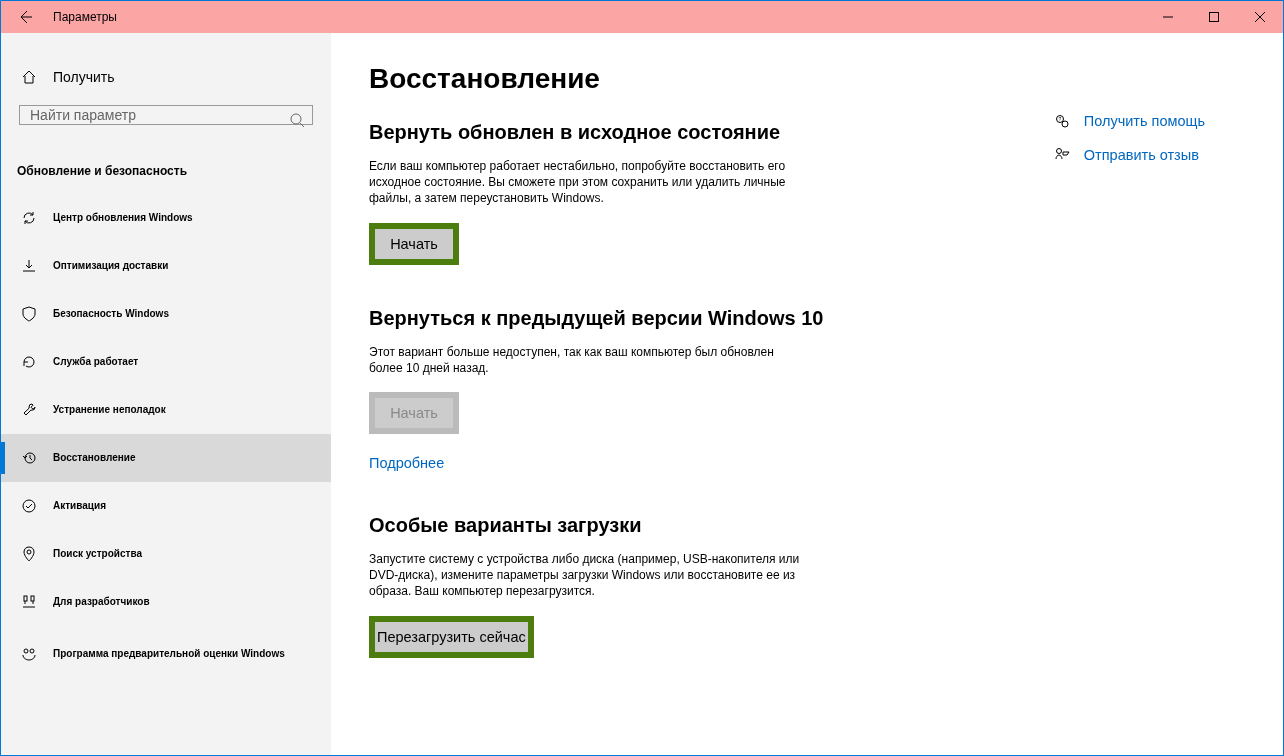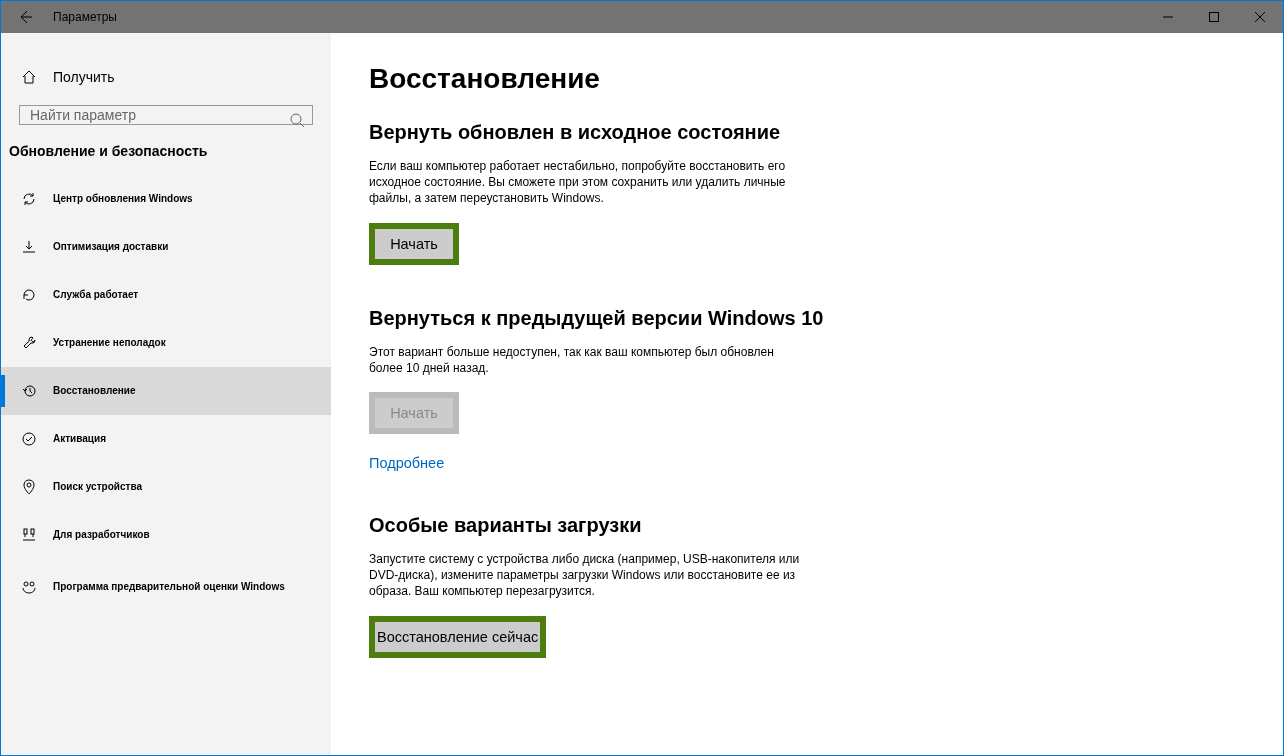--- a/index.html
+++ b/index.html
@@ -1,31 +1,31 @@
 <!DOCTYPE html>
 <html><head>
 <meta charset="utf-8">
 <style>
 * { margin: 0; padding: 0; box-sizing: border-box; font-family: "Segoe UI", Tahoma, sans-serif; }
 html, body { width: 1284px; height: 756px; overflow: hidden; background: #fff; }
 .window { width: 100%; height: 100%; border: 1px solid #0078d7; display: flex; flex-direction: column; }
-.titlebar { height: 32px; display: flex; align-items: center; background: #737373; }
+.titlebar { height: 32px; display: flex; align-items: center; background: #fca5a5; }
 .titlebar .back { width: 48px; height: 32px; display: flex; align-items: center; justify-content: center; cursor: pointer; }
 .titlebar .title { font-size: 12px; color: #000; padding-left: 4px; }
 .titlebar .spacer { flex: 1; }
 .winbtn { width: 46px; height: 32px; display: flex; align-items: center; justify-content: center; cursor: pointer; }
 .body { flex: 1; display: flex; min-height: 0; }
 .sidebar { width: 330px; background: #f3f3f3; padding-top: 24px; display: flex; flex-direction: column; }
 .home-row { display: flex; align-items: center; height: 40px; padding: 0 18px; cursor: pointer; font-size: 14px; color: #000; }
 .home-row .icon { width: 20px; margin-right: 14px; display: flex; align-items: center; justify-content: center; }
 .search-wrap { margin: 8px 18px 14px 18px; position: relative; }
 .search-wrap input { width: 100%; height: 20px; border: 1px solid #999; background: #fff0; padding: 0 32px 0 10px; font-size: 14px; outline: none; background: #f3f3f3; }
 .search-wrap input::placeholder { color: #666; }
 .search-wrap .sicon { position: absolute; right: 8px; top: 7px; color: #666; }
-.group-title { font-size: 14px; font-weight: 600; padding: 4px 18px 16px 8px; color: #000; }
+.group-title { font-size: 12px; font-weight: 600; padding: 4px 18px 16px 16px; color: #000; margin-top: 21px; }
 .nav { display: flex; flex-direction: column; }
 .nav-item { display: flex; align-items: center; height: 48px; padding: 0 18px; cursor: pointer; font-size: 10px; color: #000; position: relative; font-weight: bold; }
 .nav-item .icon { width: 20px; margin-right: 14px; display: flex; align-items: center; justify-content: center; }
 .nav-item.active { background: #d9d9d9; }
 .nav-item.active::before { content: ""; position: absolute; left: 0; top: 8px; bottom: 8px; width: 4px; background: #0078d7; }
 .nav-item .label { line-height: 1.25; }
 .nav-item.multiline { height: 56px; }
 .content { flex: 1; padding: 30px 38px 20px 38px; display: flex; flex-direction: row; min-width: 0; }
 .main-col { flex: 0 0 640px; }
 .right-col { margin-left: auto; padding-top: 50px; padding-right: 40px; }
@@ -111,20 +111,28 @@
 
         <div class="nav-item">
           <span class="icon">
             <svg width="16" height="16" viewBox="0 0 16 16">
                 <path d="M8 2v8 M5 7l3 3 3-3 M2 13h12" stroke="#000" stroke-width="1" fill="none"></path>
               </svg>
           </span>
           <span class="label">Оптимизация доставки</span>
         </div>
 
+        <div class="nav-item">
+          <span class="icon">
+            <svg width="16" height="16" viewBox="0 0 16 16">
+                <path d="M8 1 L14 3 V8 C14 12 8 15 8 15 C8 15 2 12 2 8 V3 Z" stroke="#000" stroke-width="1" fill="none"></path>
+              </svg>
+          </span>
+          <span class="label">Безопасность Windows</span>
+        </div>
 
         <div class="nav-item">
           <span class="icon">
             <svg width="16" height="16" viewBox="0 0 16 16">
                 <path d="M3 8a5 5 0 1 1 2 4" stroke="#000" stroke-width="1" fill="none"></path>
                 <path d="M3 12v-4h4" stroke="#000" stroke-width="1" fill="none"></path>
               </svg>
           </span>
           <span class="label">Служба работает</span>
         </div>
@@ -208,21 +216,43 @@
           <h2 class="section-title">Вернуться к предыдущей версии Windows 10</h2>
           <p class="section-text">Этот вариант больше недоступен, так как ваш компьютер был обновлен более 10 дней назад.</p>
           <div class="btn disabled">Начать</div>
           <div style="height:20px"></div>
           <span class="link">Подробнее</span>
         </div>
 
         <div class="section">
           <h2 class="section-title">Особые варианты загрузки</h2>
           <p class="section-text">Запустите систему с устройства либо диска (например, USB-накопителя или DVD-диска), измените параметры загрузки Windows или восстановите ее из образа. Ваш компьютер перезагрузится.</p>
-          <div class="btn">Восстановление сейчас</div>
-        </div>
-
-      </div>
-
+          <div class="btn">Перезагрузить сейчас</div>
+        </div>
+
+      </div>
+
+      <div class="right-col">
+        <div class="right-link">
+          <span class="ricon">
+            <svg width="16" height="16" viewBox="0 0 16 16">
+                <circle cx="6" cy="6" r="3.5" stroke="#000" stroke-width="1" fill="none"></circle>
+                <circle cx="11" cy="11" r="3" stroke="#000" stroke-width="1" fill="none"></circle>
+                <text x="6" y="8" font-size="5" text-anchor="middle" fill="#000">?</text>
+              </svg>
+          </span>
+          <span class="rtxt">Получить помощь</span>
+        </div>
+        <div class="right-link">
+          <span class="ricon">
+            <svg width="16" height="16" viewBox="0 0 16 16">
+                <circle cx="5" cy="4" r="2.5" stroke="#000" stroke-width="1" fill="none"></circle>
+                <path d="M2 12c0-2 1.5-4 3-4s3 2 3 4" stroke="#000" stroke-width="1" fill="none"></path>
+                <path d="M9 5h6l-2 3h-4z" stroke="#000" stroke-width="1" fill="none"></path>
+              </svg>
+          </span>
+          <span class="rtxt">Отправить отзыв</span>
+        </div>
+      </div>
     </div>
 
   </div>
 </div>
 
 </body></html>

